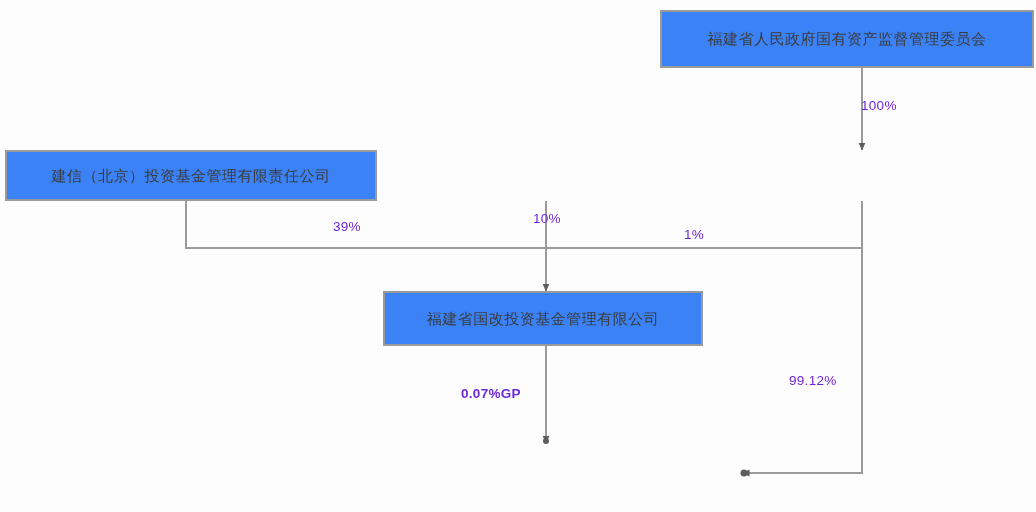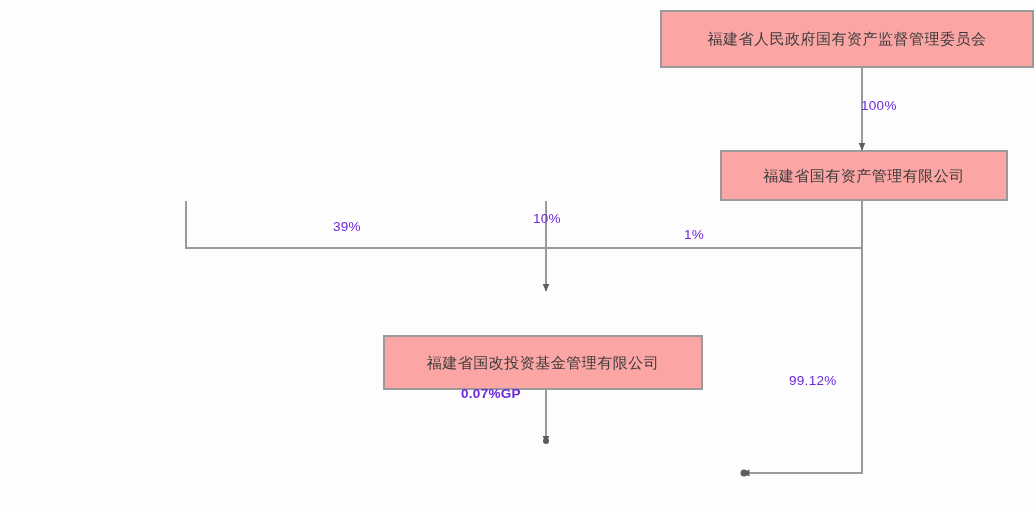--- a/index.html
+++ b/index.html
@@ -14,21 +14,21 @@
     position: relative;
     width: 1036px;
     height: 512px;
     background: #fdfdfd;
     overflow: hidden;
   }
   .node {
     position: absolute;
     box-sizing: border-box;
     border: 2px solid #9a9a9a;
-    background: #fca5a5;
+    background: #3b82f6;
     display: flex;
     align-items: center;
     justify-content: center;
     text-align: center;
     color: #3b3b3b;
     font-size: 15px;
     letter-spacing: 0.5px;
     line-height: 1.2;
     white-space: nowrap;
     filter: blur(0.25px);
@@ -83,27 +83,27 @@
     <path class="wire" d="M862,248 L862,473 L742,473" marker-end="url(#arrow)"></path>
 
     <circle class="wire-dot" cx="744" cy="473" r="3.5"></circle>
     <circle class="wire-dot" cx="546" cy="441" r="3"></circle>
   </svg>
 
   <div class="node" style="left:660px; top:10px; width:374px; height:58px;">
     <span>福建省人民政府国有资产监督管理委员会</span>
   </div>
 
+  <div class="node" style="left:5px; top:150px; width:372px; height:51px;">
+    <span>建信（北京）投资基金管理有限责任公司</span>
+  </div>
 
 
-  <div class="node" style="left:720px; top:150px; width:288px; height:51px;">
-    <span>福建省国有资产管理有限公司</span>
-  </div>
 
-  <div class="node" style="left:383px; top:291px; width:320px; height:55px;margin-top:44px;">
+  <div class="node" style="left:383px; top:291px; width:320px; height:55px;">
     <span>福建省国改投资基金管理有限公司</span>
   </div>
 
 
   <div class="edge-label" style="left:861px; top:98px;">100%</div>
 
   <div class="edge-label" style="left:333px; top:219px;text-align:right;">39%</div>
 
   <div class="edge-label" style="left:505px; top:211px;margin-left:28px;">10%</div>
 

